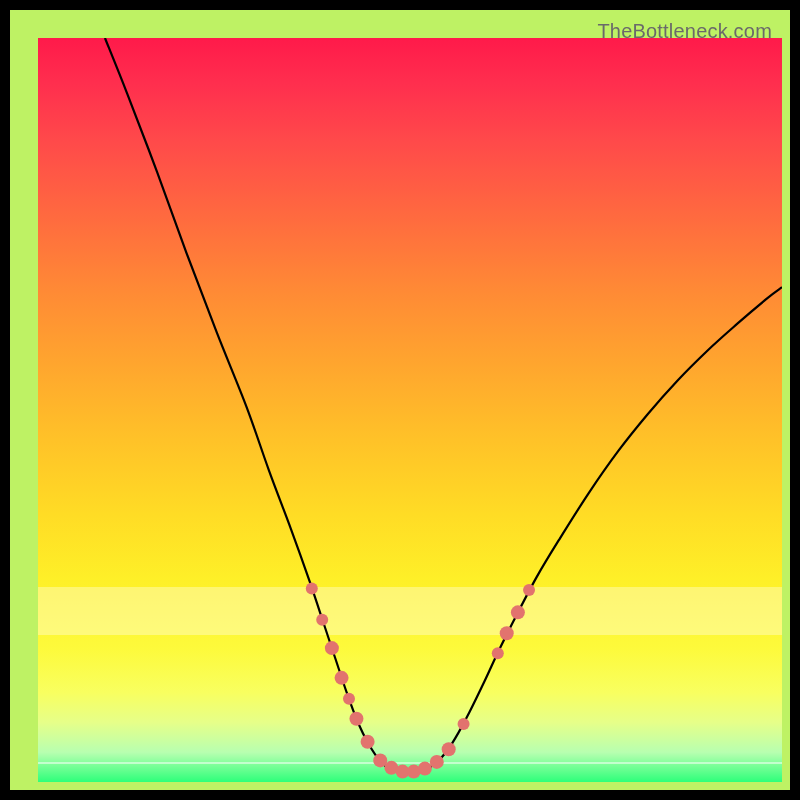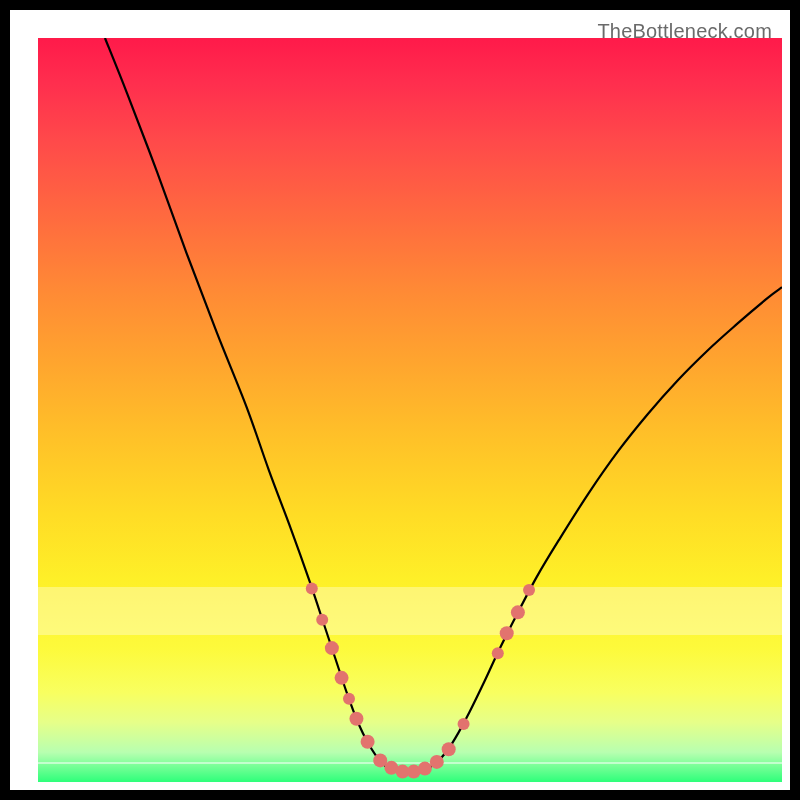--- a/index.html
+++ b/index.html
@@ -9,21 +9,21 @@
     background: #000;
     font-family: Arial, Helvetica, sans-serif;
     position: relative;
   }
   .frame {
     position: absolute;
     top: 10px;
     left: 10px;
     width: 780px;
     height: 780px;
-    background: #ffffff;
+    background: #bef264;
   }
   .plot-area {
     position: absolute;
     top: 28px;
     left: 28px;
     width: 744px;
     height: 744px;
     overflow: hidden;
   }
   .gradient {

